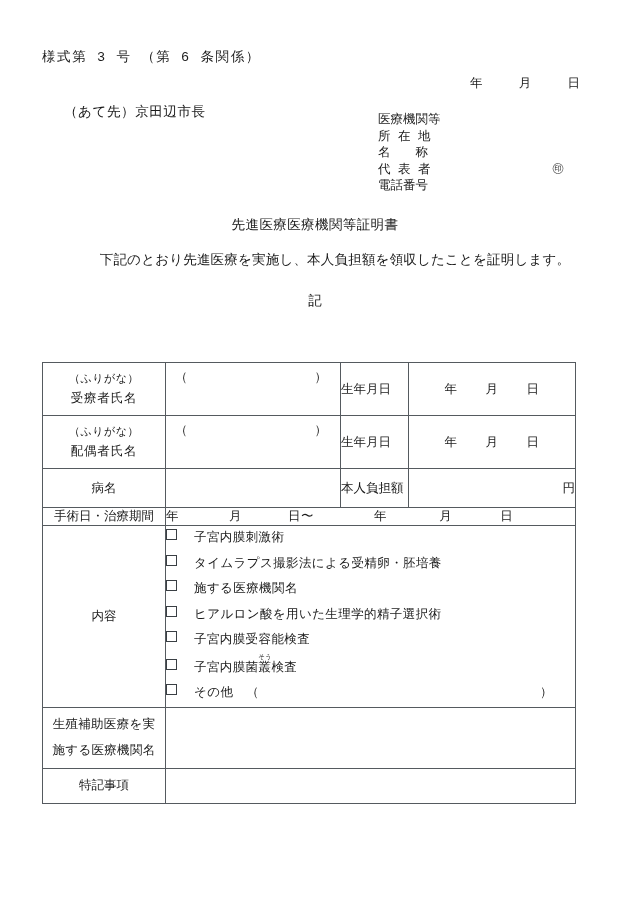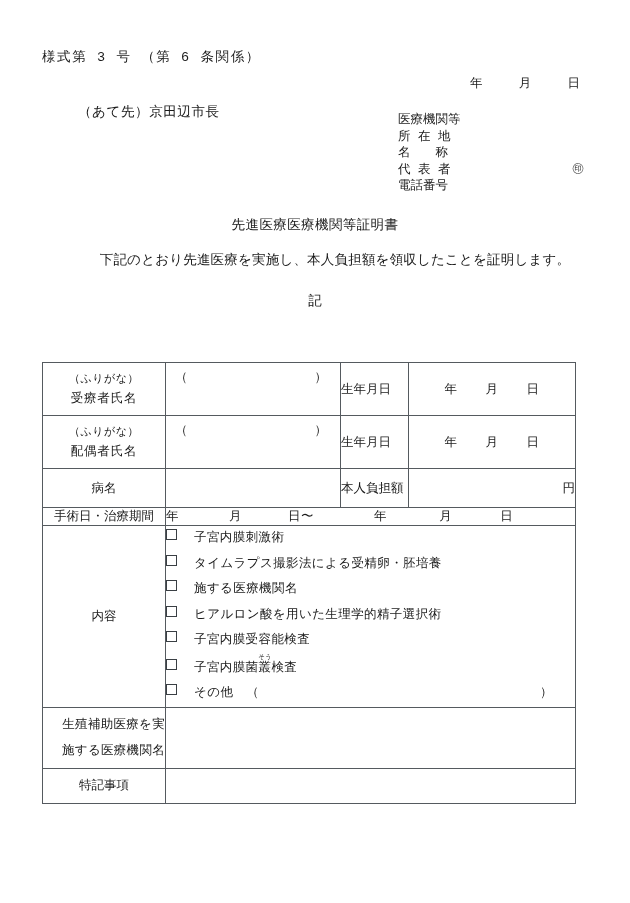--- a/index.html
+++ b/index.html
@@ -32,36 +32,36 @@
     position: absolute;
     left: 470px;
     top: 75px;
     width: 110px;
     font-size: 12.5px;
     display: flex;
     justify-content: space-between;
   }
   .addressee {
     position: absolute;
-    left: 78px;
+    left: 64px;
     top: 103px;
     font-size: 13.5px;
     letter-spacing: 0.6px;
     white-space: nowrap;
   }
 
   .inst-block {
     position: absolute;
     left: 378px;
     top: 112px;
     font-size: 12.5px;
     line-height: 16.5px;
     white-space: nowrap;
   }
-  .inst-row { position: relative; height: 16.5px; margin-left: 20px; }
+  .inst-row { position: relative; height: 16.5px; }
   .inst-label { display: inline-block; }
   .seal {
     position: absolute;
     left: 174px;
     top: -1px;
     font-size: 12px;
   }
 
   
   .doc-title {
@@ -184,21 +184,21 @@
     line-height: 1;
     letter-spacing: 0;
   }
   .other-close {
     position: absolute;
     right: 22px;
     top: 0;
   }
 
   .two-line-label {
-    text-align: right;
+    text-align: center;
     padding: 8px 0 8px 6px;
     line-height: 26px;
     letter-spacing: 0.3px;
   }
   .tall-blank { height: 60px; }
   .note-row   { height: 34px; }
 </style>
 </head>
 <body>
 

